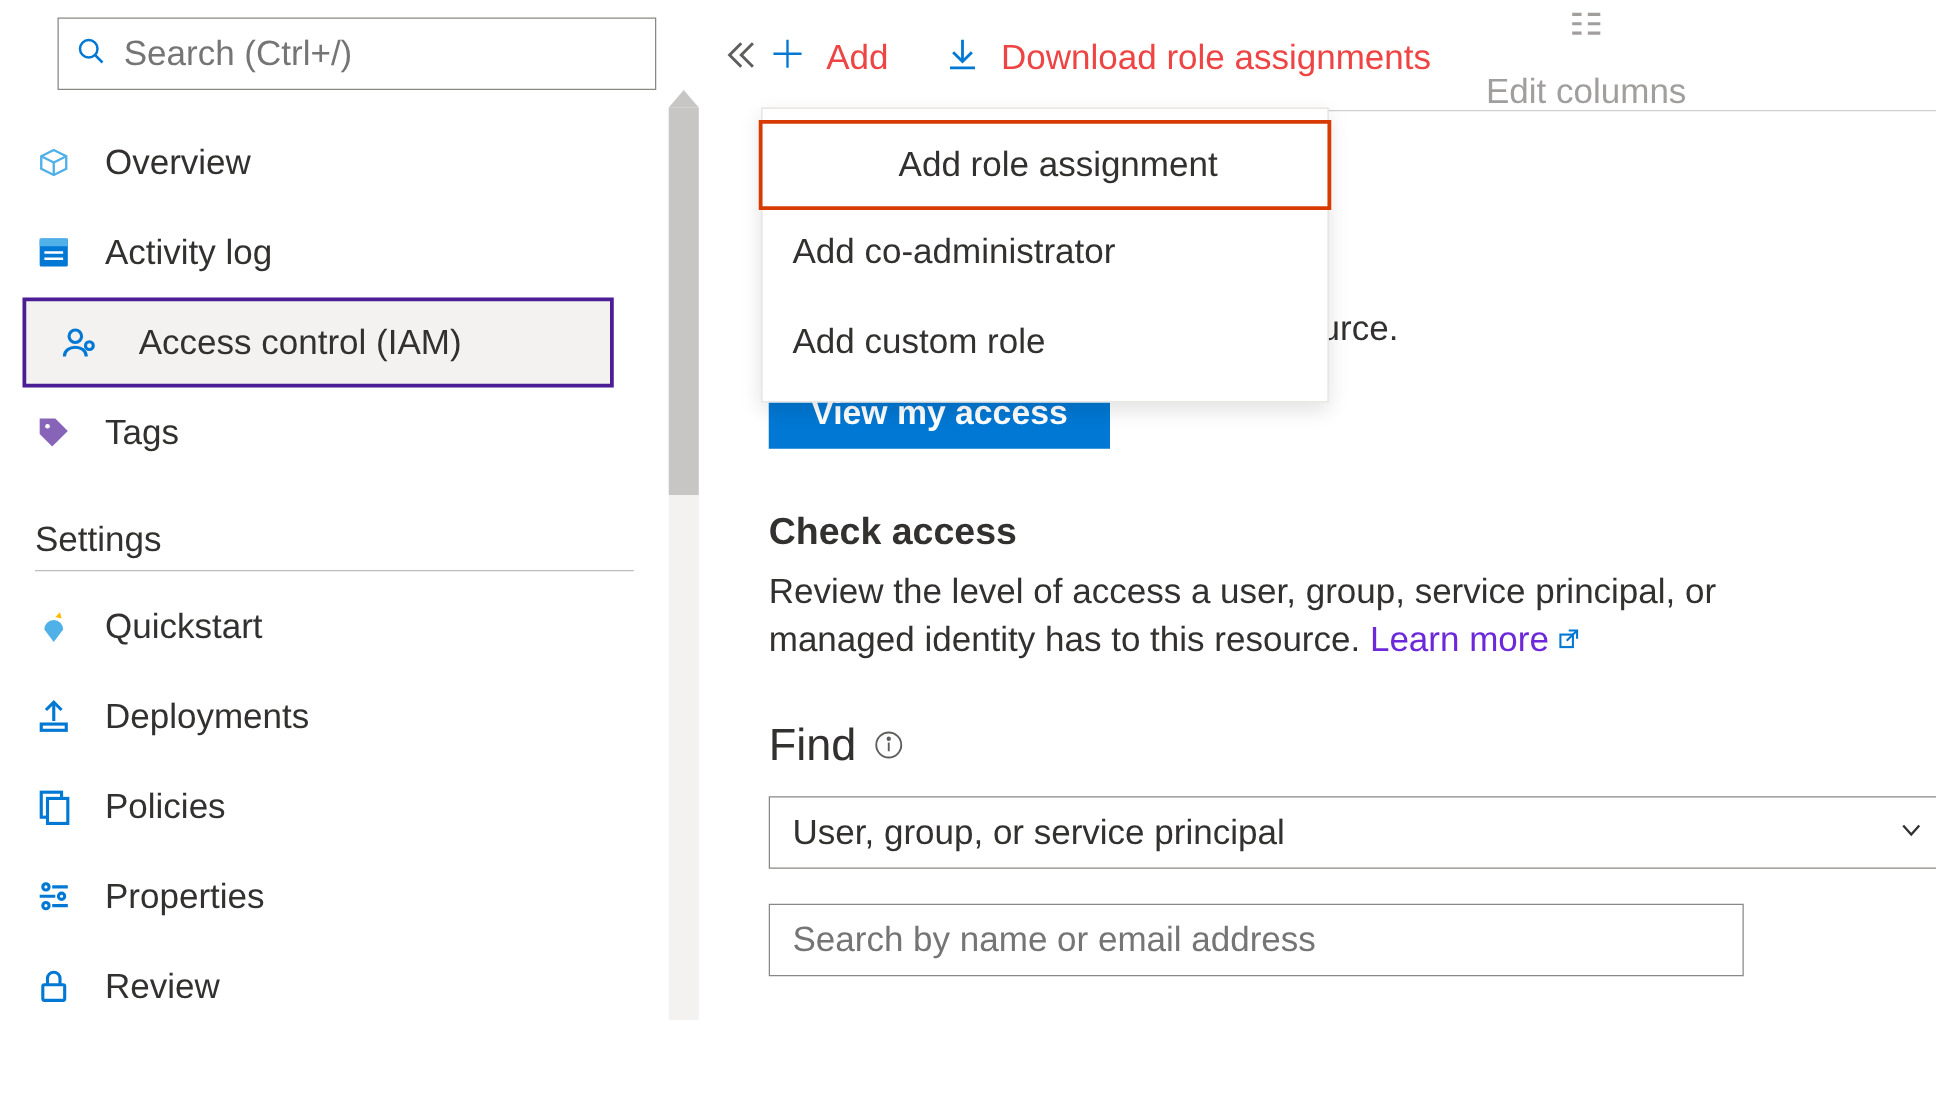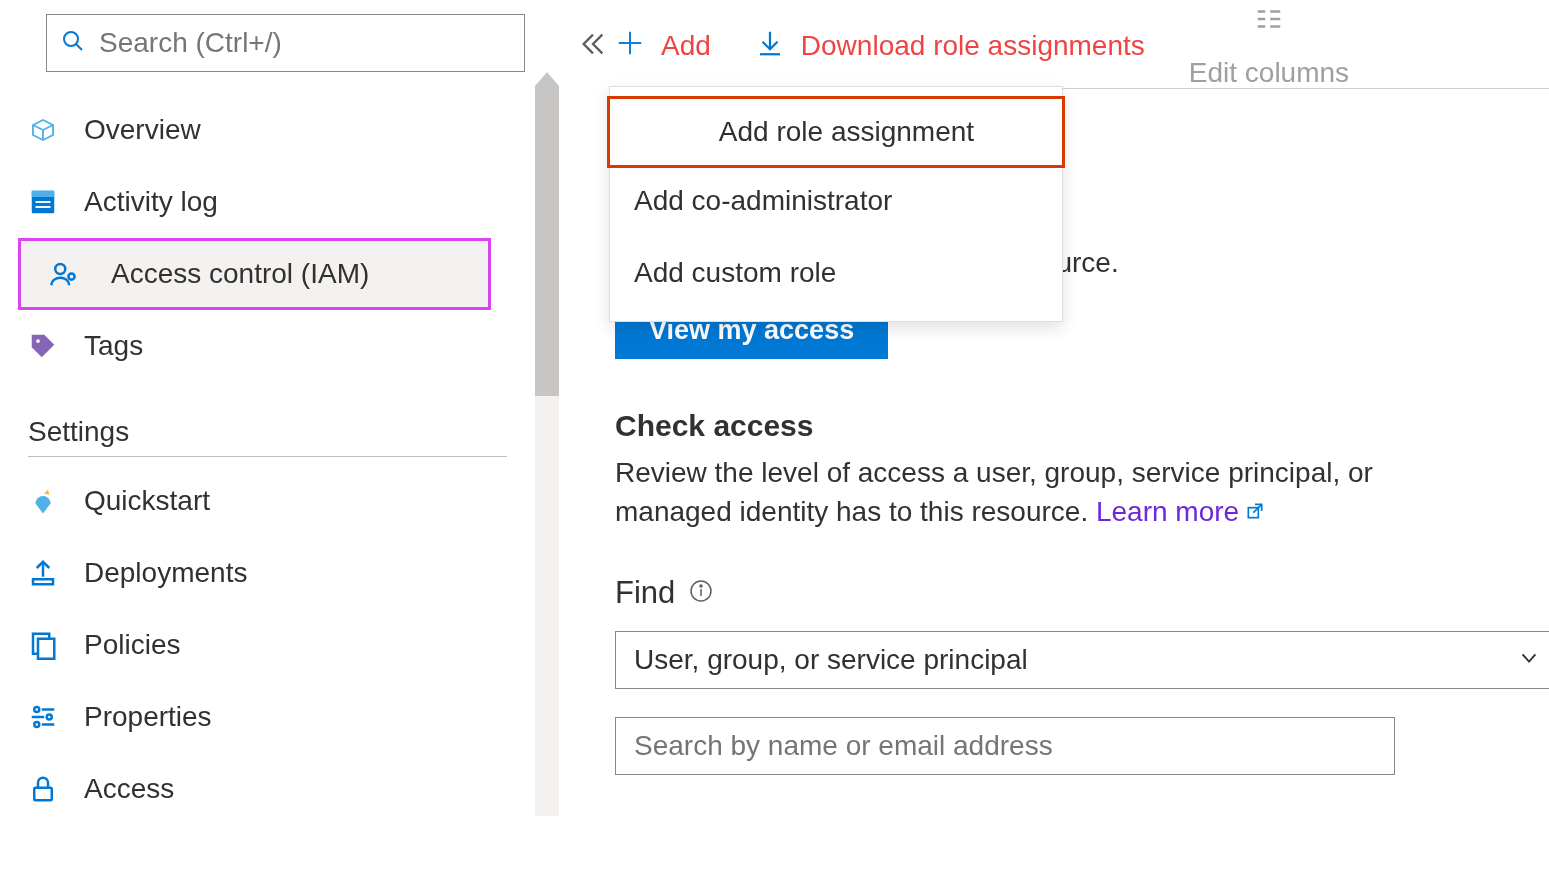--- a/index.html
+++ b/index.html
@@ -10,21 +10,21 @@
   .sidebar { width:535px; flex:0 0 535px; position:relative; padding-top:14px; }
   .search-wrap { margin:0 28px 22px 28px; }
   .search-box { width:100%; height:58px; border:1.5px solid #8a8886; display:flex; align-items:center; padding:0 14px; gap:12px;margin-left:18px; }
   .search-box input { border:none; outline:none; font-size:28px; color:#605e5c; width:100%; background:transparent; }
   .search-icon svg { width:24px; height:24px; }
 
   .side-item { display:flex; align-items:center; height:72px; padding-left:28px; gap:26px; font-size:28px; color:#323130; cursor:pointer; }
   .side-item .icon { width:30px; height:30px; display:flex; align-items:center; justify-content:center; flex:0 0 30px; }
   .side-item .icon svg { width:30px; height:30px; }
   .side-item.selected { background:#f3f2f1; }
-  .side-item.highlighted { border:3px solid #d946ef;gap:32px; }
+  .side-item.highlighted { border:3px solid #4c1d95;gap:32px; }
 
   .side-section { margin:34px 28px 8px 28px; font-size:28px; color:#323130; }
   .side-section-rule { border:none; border-top:1px solid #bdbdbd; margin:8px 28px 8px 28px; }
 
   .scrollbar { position:absolute; right:-24px; top:86px; width:24px; height:730px; background:#f3f2f1; }
   .scrollbar .thumb { position:absolute; left:0; right:0; top:0; height:310px; background:#c8c6c4; }
   .scrollbar .arrow { position:absolute; left:0; right:0; height:0; }
   .scrollbar .arrow-up { top:-14px; border-left:12px solid transparent; border-right:12px solid transparent; border-bottom:14px solid #c8c6c4; width:0; }
 
   .collapse-sidebar { position:absolute; top:30px; right:-24px; transform:translateX(48px); }
@@ -50,21 +50,21 @@
   .my-access-desc { font-size:28px; color:#323130; margin-top:158px; }
   .primary-btn { display:inline-flex; align-items:center; justify-content:center; height:58px; padding:0 34px; background:#0078d4; color:#fff; font-size:27px; font-weight:600; border:none; margin-top:22px; cursor:pointer; }
 
   .check-access { margin-top:50px; }
   .check-access h2 { font-size:30px; font-weight:700; margin:0 0 10px 0; }
   .check-access p { font-size:28px; margin:0; line-height:1.4; max-width:820px; }
   .check-access a { color:#6d28d9; text-decoration:none; }
   .ext-icon { display:inline-block; vertical-align:baseline; margin-left:6px; }
   .ext-icon svg { width:20px; height:20px; stroke:#0078d4; }
 
-  .find-label { display:flex; align-items:center; gap:14px; font-size:31px; margin-top:44px; }
+  .find-label { display:flex; align-items:center; gap:14px; font-size:36px; margin-top:44px; }
   .info-icon svg { width:24px; height:24px; }
 
   .dropdown { width:944px; height:58px; border:1.5px solid #8a8886; display:flex; align-items:center; justify-content:space-between; padding:0 18px; font-size:28px; color:#323130; margin-top:20px; cursor:pointer; }
   .dropdown .chev svg { width:22px; height:22px; }
 
   .find-input { width:780px; height:58px; border:1.5px solid #8a8886; padding:0 18px; font-size:28px; color:#a16207; margin-top:28px; background:transparent; outline:none; }
 </style>
 </head>
 <body>
 
@@ -181,21 +181,21 @@
       <span>Properties</span>
     </div>
 
     <div class="side-item">
       <span class="icon">
         <svg viewBox="0 0 24 24" fill="none" stroke="#0078d4" stroke-width="2">
             <rect x="5" y="11" width="14" height="10" rx="1"></rect>
             <path d="M8 11 V7 a4 4 0 0 1 8 0 V11"></path>
           </svg>
       </span>
-      <span>Access</span>
+      <span>Review</span>
     </div>
 
     <div class="scrollbar">
       <div class="arrow arrow-up"></div>
       <div class="thumb"></div>
     </div>
   </div>
 
   <div class="main">
 

